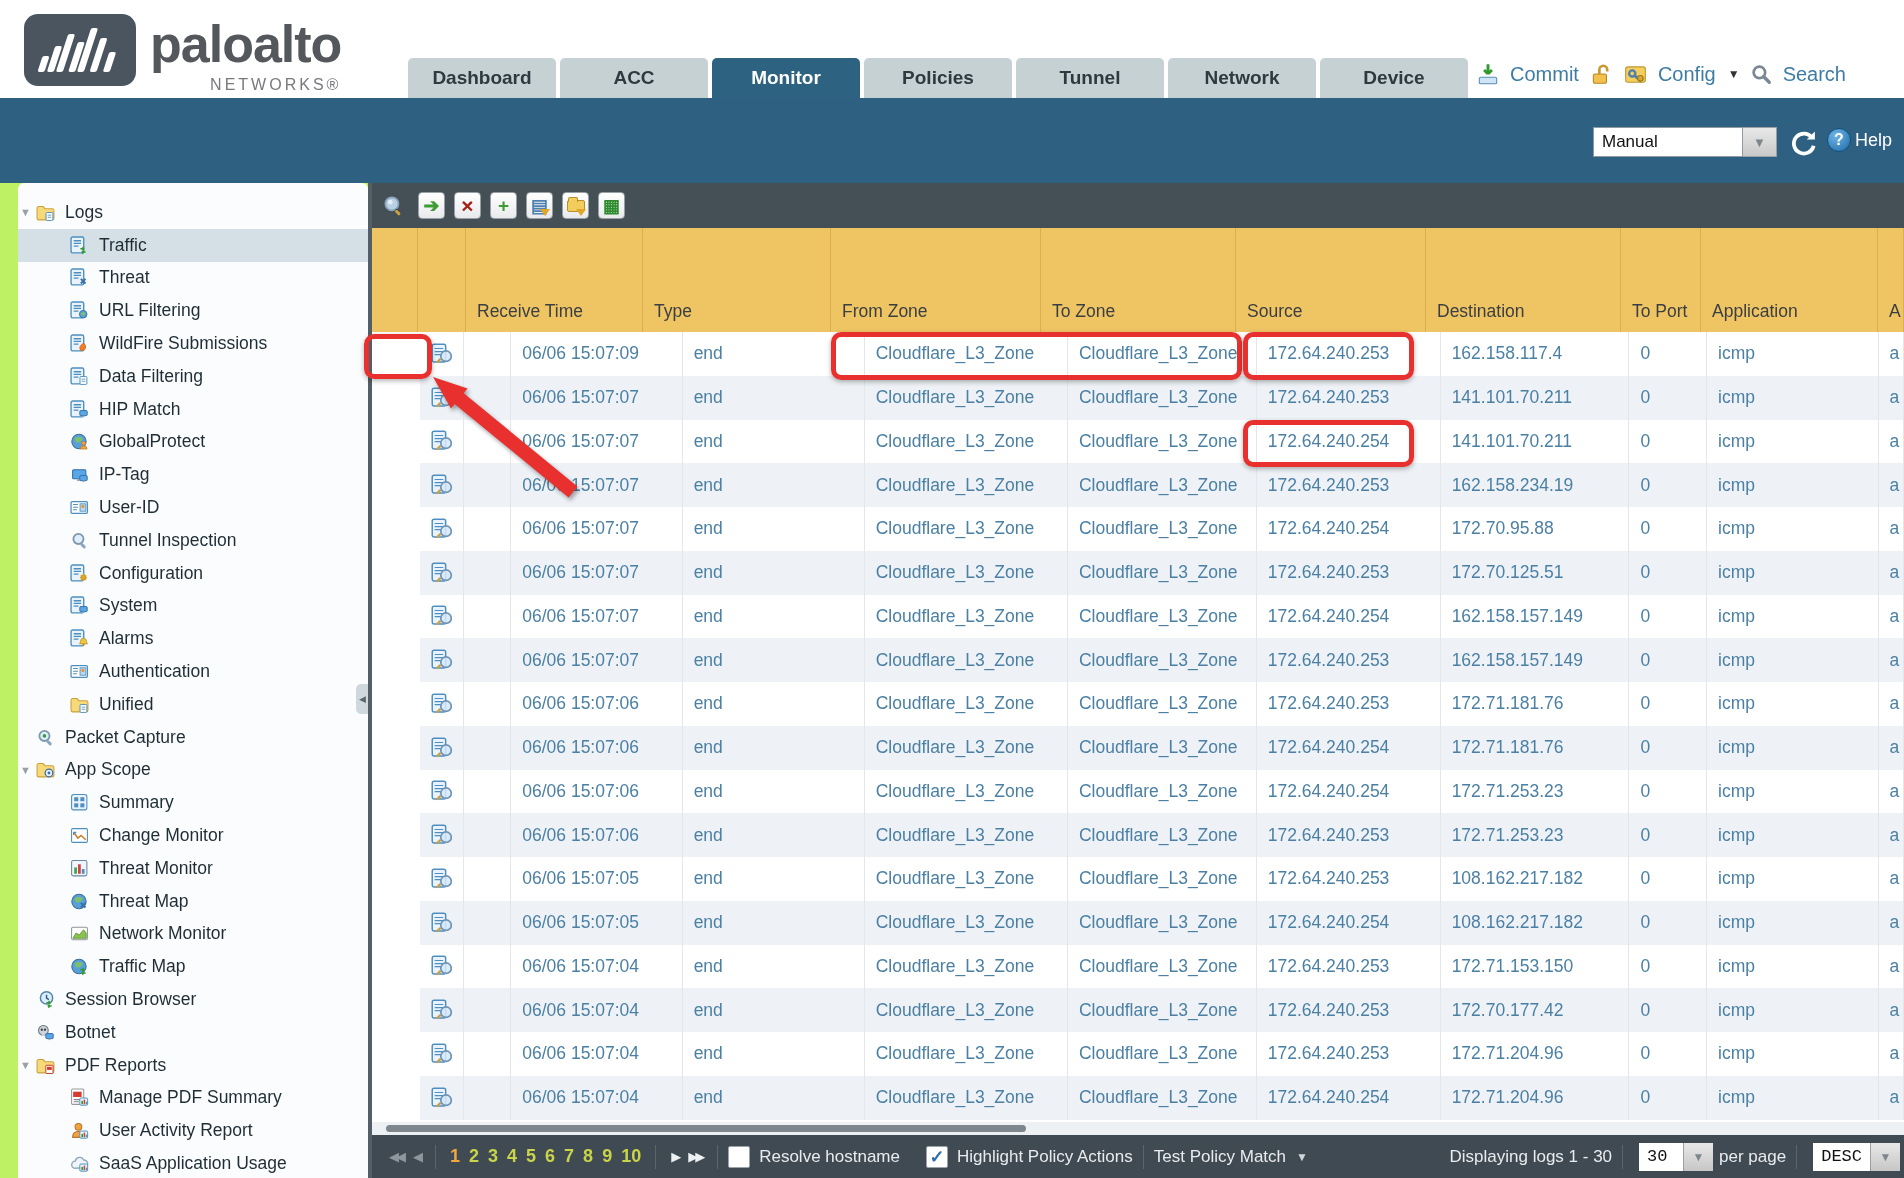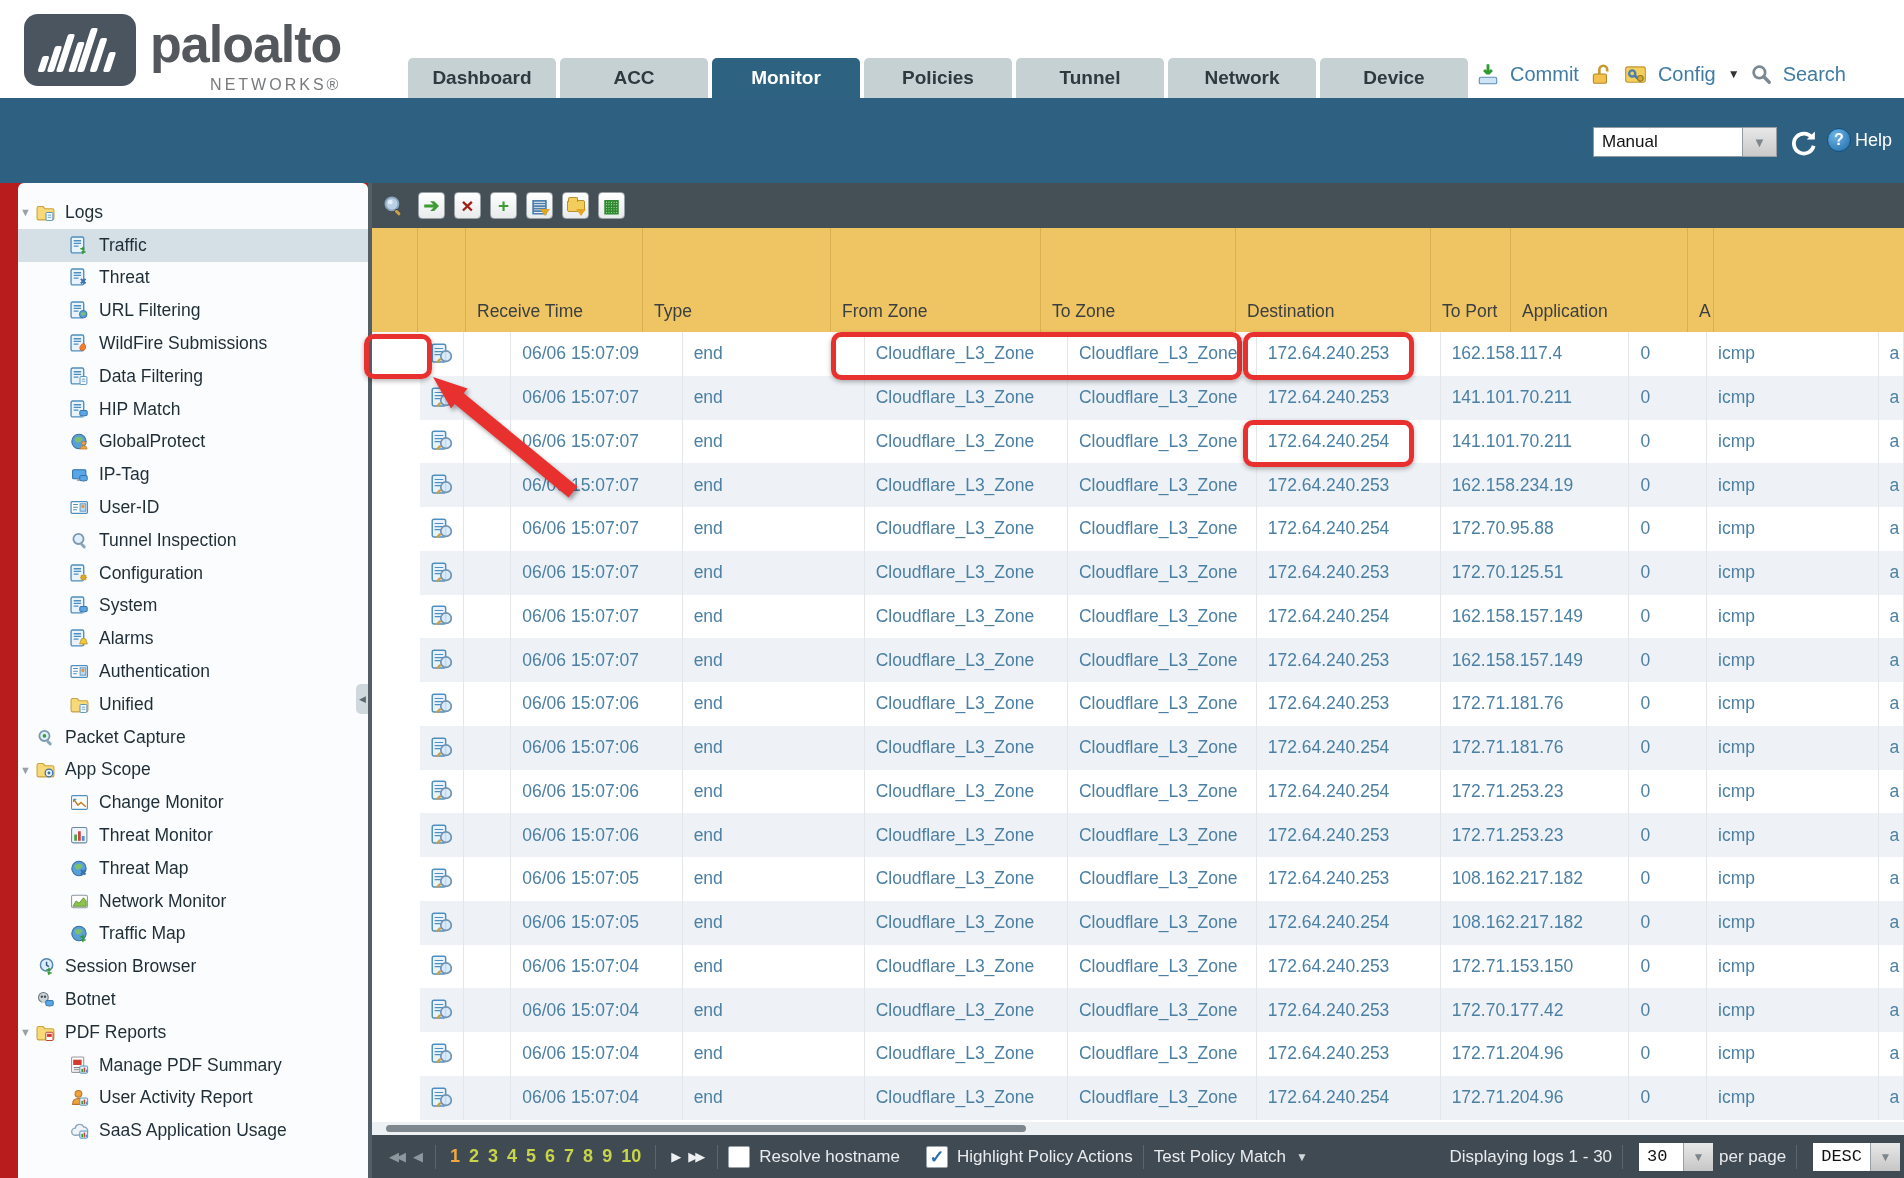--- a/index.html
+++ b/index.html
@@ -1,17 +1,17 @@
 <!DOCTYPE html>
 <html><head>
 <meta charset="utf-8">
 <style>
   html,body{margin:0;padding:0;background:#666;}
   *{box-sizing:border-box;}
-  #app{position:relative;width:1904px;height:1178px;background:#b91c1c;overflow:hidden;
+  #app{position:relative;width:1904px;height:1178px;background:#bef264;overflow:hidden;
        font-family:"Liberation Sans",sans-serif;-webkit-font-smoothing:antialiased;}
 
   
   .top{position:absolute;left:0;top:0;width:1904px;height:98px;background:#ffffff;}
   .logo-wrap{position:absolute;left:24px;top:14px;display:flex;align-items:flex-start;}
   .logo-mark{width:112px;height:72px;background:#4a5560;border-radius:14px;position:relative;overflow:hidden;}
   .logo-mark span{position:absolute;bottom:14px;width:7px;background:#fff;transform:skewX(-18deg);border-radius:2px;}
   .logo-text{margin-left:14px;}
   .logo-name{font-size:52px;font-weight:bold;color:#54575c;letter-spacing:-1px;line-height:60px;}
   .logo-sub{font-size:16px;color:#77797c;letter-spacing:3px;text-align:right;margin-top:2px;}
@@ -382,20 +382,33 @@
               <circle cx="12.3" cy="12.3" r="3.6" fill="#eaf3fb" stroke="#3a6fae" stroke-width="1.2"></circle>
               <circle cx="12.3" cy="12.3" r="1.4" fill="#3a6fae"></circle>
             </svg>
           </span>
           <span>App Scope</span>
         </div>
         <div class="titem">
           <span class="ind1"></span>
           <span class="ticon">
             <svg width="19" height="19" viewBox="0 0 18 18">
+              <rect x="1.5" y="1.5" width="14.5" height="14.5" rx="2" fill="#eaf3fb" stroke="#4d8fc0"></rect>
+              <rect x="4" y="4" width="3.8" height="3.8" fill="#4d8fc0"></rect>
+              <rect x="9.8" y="4" width="3.8" height="3.8" fill="#4d8fc0"></rect>
+              <rect x="4" y="9.8" width="3.8" height="3.8" fill="#4d8fc0"></rect>
+              <rect x="9.8" y="9.8" width="3.8" height="3.8" fill="#4d8fc0"></rect>
+            </svg>
+          </span>
+          <span>Summary</span>
+        </div>
+        <div class="titem">
+          <span class="ind1"></span>
+          <span class="ticon">
+            <svg width="19" height="19" viewBox="0 0 18 18">
               <rect x="1.5" y="2.5" width="15" height="13" rx="1" fill="#fff" stroke="#4d8fc0"></rect>
               <path d="M3.5 6 l4 5.5 3-2.5 4.5 4" stroke="#c87f2a" stroke-width="1.5" fill="none"></path>
               <path d="M3.5 6 l2.5 0 M3.5 6 l0 2.5" stroke="#4d8fc0" stroke-width="1.2"></path>
             </svg>
           </span>
           <span>Change Monitor</span>
         </div>
         <div class="titem">
           <span class="ind1"></span>
           <span class="ticon">
@@ -556,20 +569,21 @@
       </div>
     </div>
 
     <div class="thead" id="thead">
         <div class="th" style="width: 46px;"></div>
         <div class="th" style="width: 48px;"></div>
         <div class="th" style="width: 177px;">Receive Time</div>
         <div class="th" style="width: 188px;">Type</div>
         <div class="th" style="width: 210px;">From Zone</div>
         <div class="th" style="width: 195px;">To Zone</div>
+        <div class="th" style="width: 190px;">Source</div>
         <div class="th" style="width: 195px;">Destination</div>
         <div class="th" style="width: 80px;">To Port</div>
         <div class="th" style="width: 177px;">Application</div>
         <div class="th" style="width: 26px;">A</div>
       </div>
     <div class="tbody" id="tbody">
         <div class="trow">
           <div class="td icon-cell" style="width: 46px;">
             <svg width="22" height="22" viewBox="0 0 18 18">
               <rect x="1" y="1" width="11" height="14.5" rx="1.5" fill="#eaf3fb" stroke="#4d8fc0" stroke-width="1.2"></rect>

